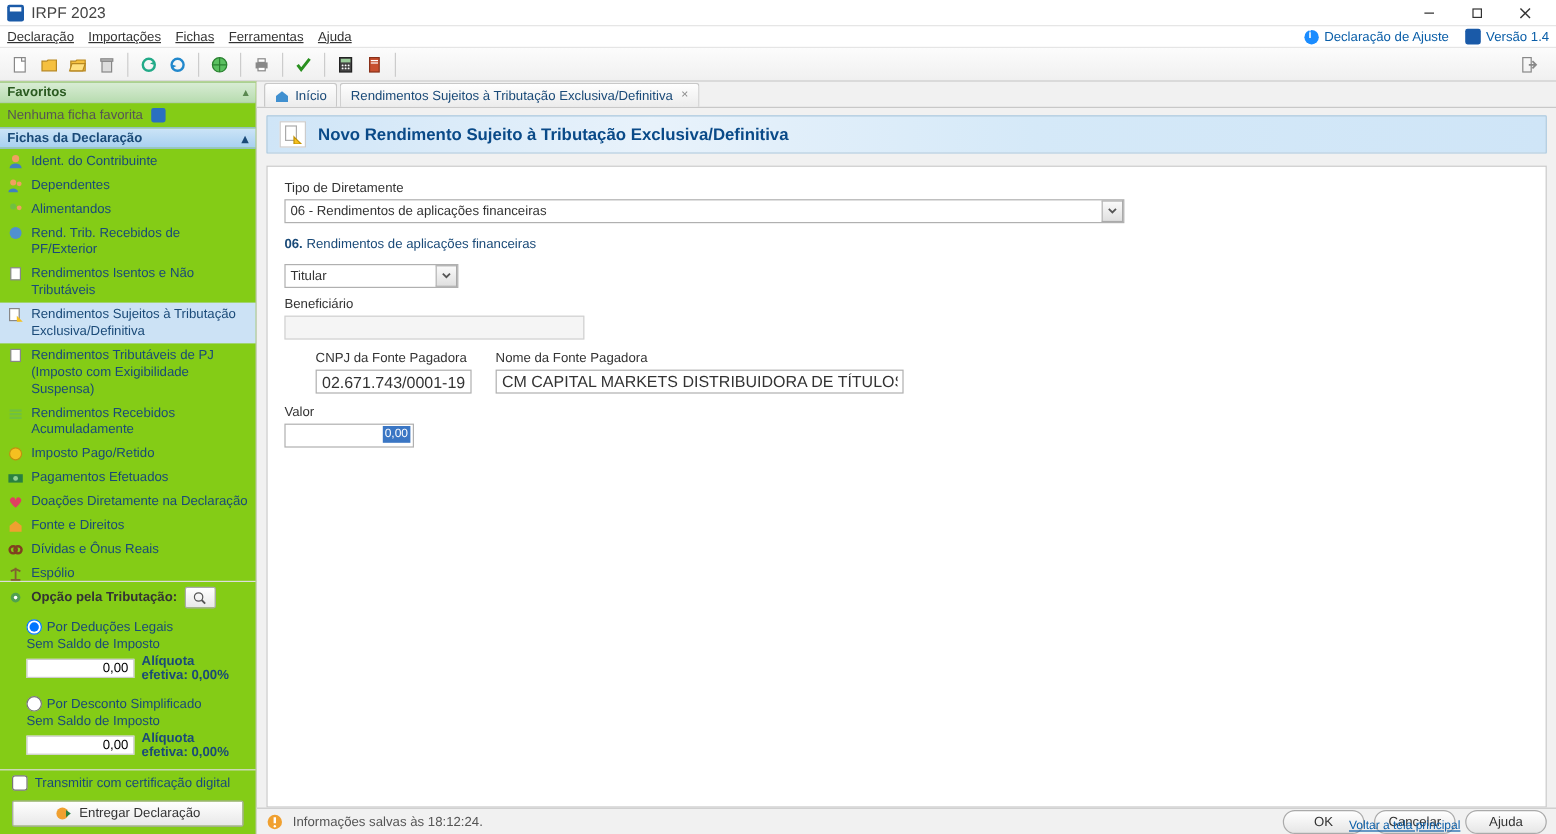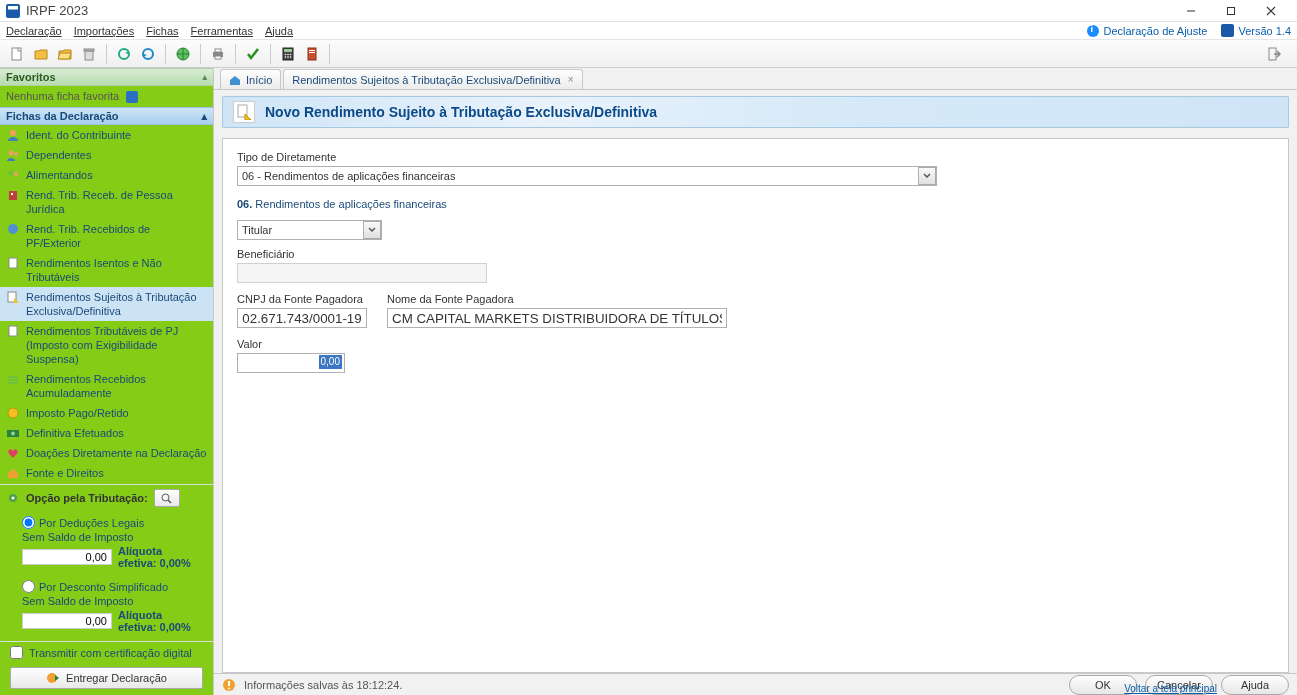--- a/index.html
+++ b/index.html
@@ -73,21 +73,21 @@
 .form-area { margin:10px 8px 0 8px; background:#fff; border:1px solid #c8c8c8; flex:1; padding:12px 14px; position:relative;}
 .form-label { color:#333; margin-bottom:3px; display:block;}
 .combo { width:700px; height:20px; border:1px solid #b0b0b0; background:#fff; display:flex; align-items:center; padding:0 4px; position:relative; }
 .combo .combo-text { flex:1; color:#333; }
 .combo .combo-btn { width:18px; height:18px; border:1px solid #aaa; background:linear-gradient(#fafafa,#e0e0e0); display:flex; align-items:center; justify-content:center; margin:-1px -4px -1px 0; border-left:1px solid #b0b0b0;}
 .section-sub { color:#1a4a78; margin:12px 0 10px 0;}
 .section-sub b { color:#1a4a78;}
 .small-combo { width:145px;}
 .txt-input { height:20px; border:1px solid #b0b0b0; background:#fff; padding:0 4px; color:#333;}
 .disabled-input { background:#f5f5f5; border:1px solid #d0d0d0; color:#888;}
-.row { display:flex; gap:20px; margin-top:10px;}
+.row { display:flex; gap:20px; margin-top:10px;margin-left:26px;}
 .col { display:flex; flex-direction:column; }
 .valor-input { width:108px; text-align:right; position:relative;}
 .valor-sel { position:absolute; right:3px; top:2px; background:#3a76c4; color:#fff; font-size:10px; padding:0 2px; height:14px; line-height:14px;}
 
 
 .bottom { height:22px; background:#f1f1f1; border-top:1px solid #c8c8c8; display:flex; align-items:center; padding:0 8px; gap:8px; }
 .bottom .binfo-icon { width:14px;height:14px; }
 .bottom .binfo-text { color:#555; }
 .bottom-spacer { flex:1;}
 .bottom-btn { width:68px; height:20px; border:1px solid #aaa; background:linear-gradient(#fff,#e6e6e6); display:flex; align-items:center; justify-content:center; border-radius:10px; color:#333;}
@@ -258,27 +258,20 @@
         </div>
       <div class="ficha-item">
           <svg class="fi-icon" viewBox="0 0 14 14">
             <circle cx="5" cy="5" r="2.5" fill="#70c040"></circle>
             <circle cx="10" cy="6" r="2" fill="#f0a060"></circle>
           </svg>
           <span class="fi-label">Alimentandos</span>
         </div>
       <div class="ficha-item">
           <svg class="fi-icon" viewBox="0 0 14 14">
-            <rect x="3" y="3" width="8" height="9" fill="#c04040"></rect>
-            <rect x="5" y="5" width="2" height="2" fill="#fff"></rect>
-          </svg>
-          <span class="fi-label">Rend. Trib. Receb. de Pessoa Jurídica</span>
-        </div>
-      <div class="ficha-item">
-          <svg class="fi-icon" viewBox="0 0 14 14">
             <circle cx="7" cy="7" r="5" fill="#5090d0"></circle>
           </svg>
           <span class="fi-label">Rend. Trib. Recebidos de PF/Exterior</span>
         </div>
       <div class="ficha-item">
           <svg class="fi-icon" viewBox="0 0 14 14">
             <rect x="3" y="2" width="8" height="10" fill="#fff" stroke="#888"></rect>
           </svg>
           <span class="fi-label">Rendimentos Isentos e Não Tributáveis</span>
         </div>
@@ -307,21 +300,21 @@
           <svg class="fi-icon" viewBox="0 0 14 14">
             <circle cx="7" cy="7" r="5" fill="#f5c020" stroke="#c09010"></circle>
           </svg>
           <span class="fi-label">Imposto Pago/Retido</span>
         </div>
       <div class="ficha-item">
           <svg class="fi-icon" viewBox="0 0 14 14">
             <rect x="1" y="4" width="12" height="7" fill="#2a8040"></rect>
             <circle cx="7" cy="7.5" r="2" fill="#90d090"></circle>
           </svg>
-          <span class="fi-label">Definitiva Efetuados</span>
+          <span class="fi-label">Pagamentos Efetuados</span>
         </div>
       <div class="ficha-item">
           <svg class="fi-icon" viewBox="0 0 14 14">
             <path d="M7 12C3 8 1 6 3 4s4 0 4 2c0-2 2-4 4-2s0 4-4 8" fill="#e04060"></path>
           </svg>
           <span class="fi-label">Doações Diretamente na Declaração</span>
         </div>
       <div class="ficha-item">
           <svg class="fi-icon" viewBox="0 0 14 14">
             <path d="M2 7l5-4 5 4v5H2z" fill="#f0a030"></path>

